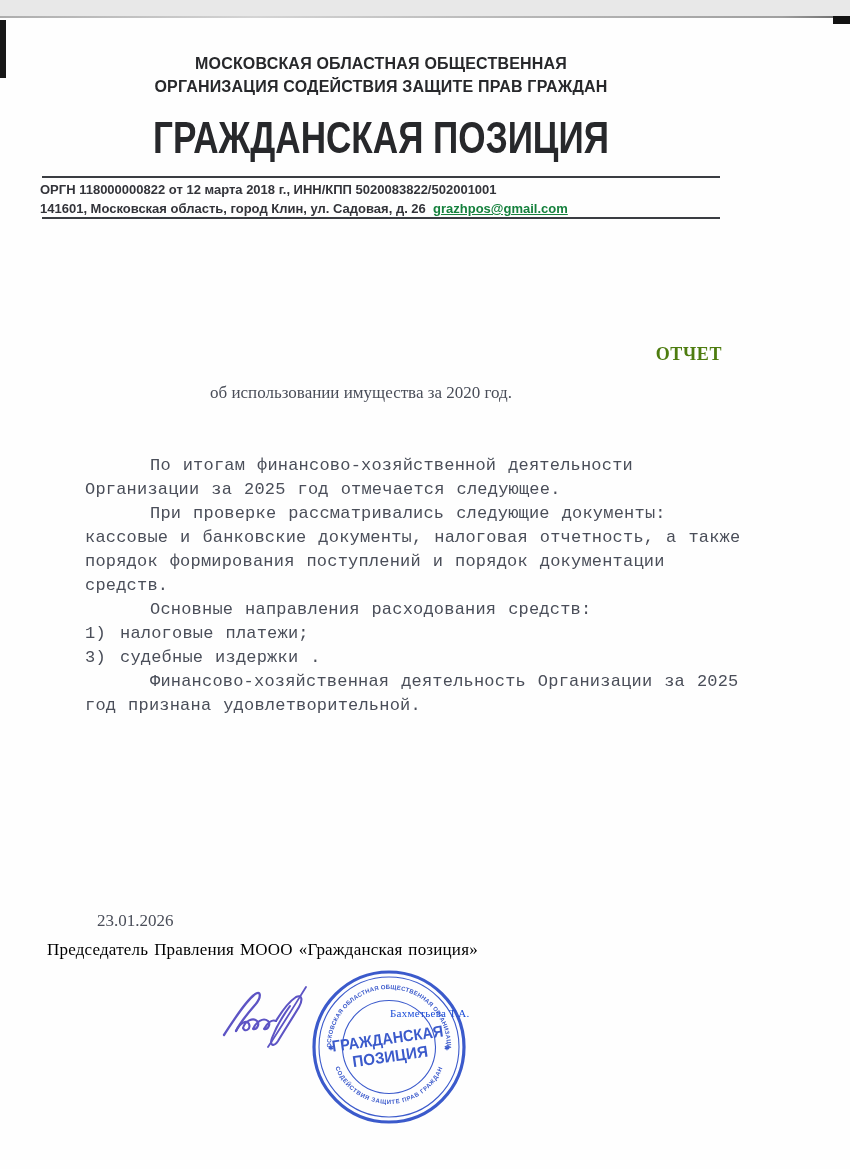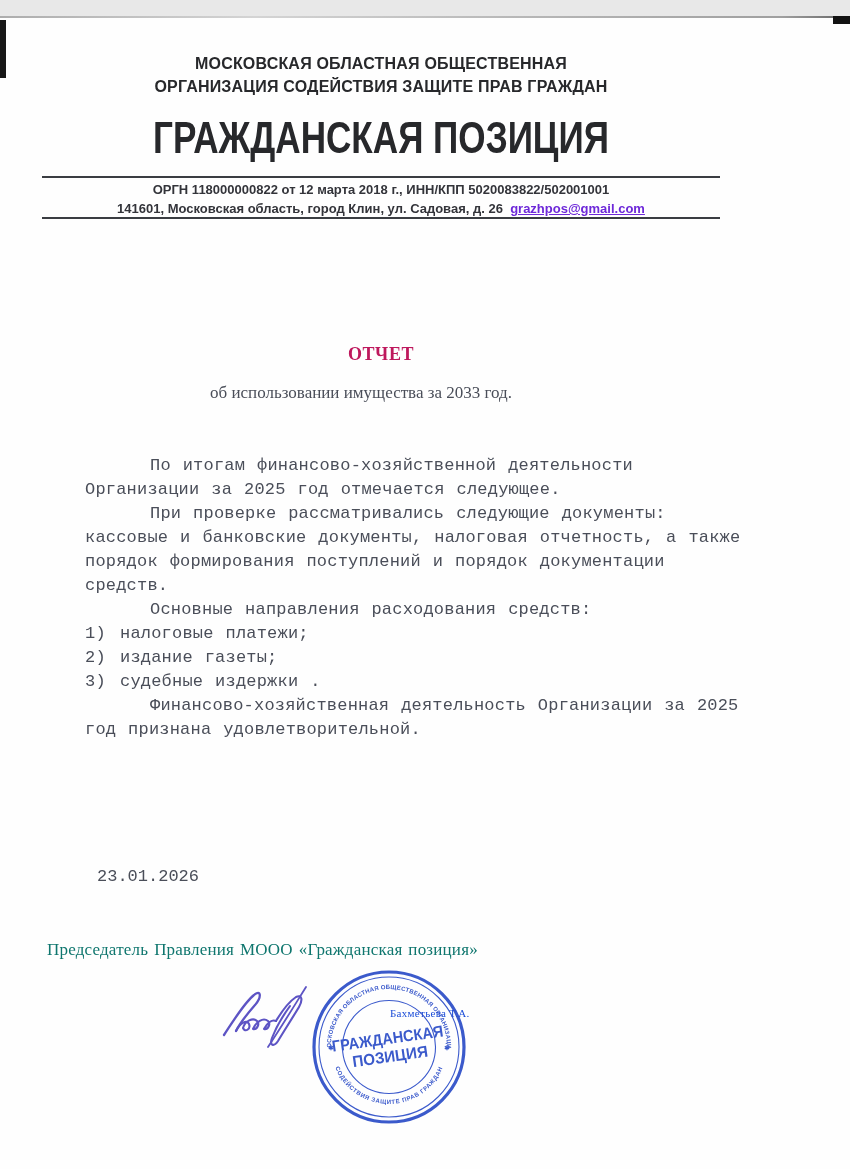--- a/index.html
+++ b/index.html
@@ -17,36 +17,36 @@
     background:linear-gradient(90deg,#c9c1b2 0%,#7c7870 4%,#8d897f 45%,#6f6b64 80%,#c7bfb0 88%,#d9d3c7 100%);opacity:.85;}
   
   .letterhead{position:absolute;top:36px;left:40px;width:682px;text-align:center;
     font-family:"Liberation Sans", sans-serif;color:#27282b;}
   .org-sub{font-size:16px;font-weight:bold;line-height:23px;letter-spacing:.2px;}
   .org-name{margin-top:14px;font-size:45px;font-weight:bold;white-space:nowrap;
     transform:scaleX(.78);transform-origin:center;letter-spacing:0;}
   .rule{position:absolute;left:42px;width:678px;height:2px;background:#3a3d42;}
   .rule-1{top:160px;}
   .rule-2{top:201px;}
-  .reg-block{position:absolute;top:164px;left:40px;width:682px;text-align:center;
+  .reg-block{position:absolute;top:164px;left:40px;width:682px;text-align:left;
     font-family:"Liberation Sans", sans-serif;font-size:13px;font-weight:bold;
     line-height:19px;color:#33343a;}
-  .email-link{color:#6d28d9;text-decoration:underline;}
+  .email-link{color:#15803d;text-decoration:underline;}
   
-  .report-title{position:absolute;top:328px;left:40px;width:682px;text-align:center;
-    font-size:18px;font-weight:bold;letter-spacing:.6px;color:#be185d;}
+  .report-title{position:absolute;top:328px;left:40px;width:682px;text-align:right;
+    font-size:18px;font-weight:bold;letter-spacing:.6px;color:#4d7c0f;}
   .report-subtitle{position:absolute;top:367px;left:20px;width:682px;text-align:center;
     font-size:17px;color:#4a4e59;}
   .body-text{position:absolute;top:438px;left:85px;width:662px;
     font-size:17px;line-height:24px;color:#4a4e59;letter-spacing:.2px;word-spacing:1.5px;font-family:Liberation Mono, monospace;}
   .para{text-indent:65px;margin:0;}
   .list-row{margin:0;}
   .list-marker{display:inline-block;width:35px;}
-  .doc-date{position:absolute;top:851px;left:97px;font-size:17px;color:#4a4e59;font-family:Liberation Mono, monospace;}
-  .signer-title{position:absolute;top:924px;left:47px;font-size:17px;color:#0f766e;
+  .doc-date{position:absolute;top:895px;left:97px;font-size:17px;color:#4a4e59;}
+  .signer-title{position:absolute;top:924px;left:47px;font-size:17px;color:#000000;
     letter-spacing:.2px;word-spacing:1.5px;}
   .signer-name{position:absolute;top:991px;left:390px;font-size:11px;color:#1d4ed8;
     letter-spacing:.3px;}
   
   .signature-svg{position:absolute;top:957px;left:220px;width:112px;height:86px;}
   .stamp-svg{position:absolute;top:949px;left:307px;width:164px;height:164px;opacity:.93;}
   .stamp-text{font-family:"Liberation Sans", sans-serif;font-weight:bold;}
 </style>
 </head>
 <body>
@@ -67,28 +67,27 @@
   <div class="rule rule-1"></div>
   <div class="reg-block">
     <div>ОРГН 118000000822 от 12 марта 2018 г., ИНН/КПП 5020083822/502001001</div>
     <div>
       <span>141601, Московская область, город Клин, ул. Садовая, д. 26</span>&nbsp;&nbsp;<span class="email-link">grazhpos@gmail.com</span>
     </div>
   </div>
   <div class="rule rule-2"></div>
 
   <div class="report-title">ОТЧЕТ</div>
-  <div class="report-subtitle">об использовании имущества за 2033 год.</div>
+  <div class="report-subtitle">об использовании имущества за 2020 год.</div>
 
   <div class="body-text">
     <p class="para">По итогам финансово-хозяйственной деятельности Организации за 2025 год отмечается следующее.</p>
     <p class="para">При проверке рассматривались следующие документы: кассовые и банковские документы, налоговая отчетность, а также порядок формирования поступлений и порядок документации средств.</p>
     <p class="para">Основные направления расходования средств:</p>
     <div class="list-row"><span class="list-marker">1)</span><span>налоговые платежи;</span></div>
-    <div class="list-row"><span class="list-marker">2)</span><span>издание газеты;</span></div>
     <div class="list-row"><span class="list-marker">3)</span><span>судебные издержки .</span></div>
     <p class="para">Финансово-хозяйственная деятельность Организации за 2025 год признана удовлетворительной.</p>
   </div>
 
   <div class="doc-date">23.01.2026</div>
   <div class="signer-title">Председатель Правления МООО «Гражданская позиция»</div>
   <div class="signer-name">Бахметьева Т.А.</div>
 
   <svg class="signature-svg" viewBox="0 0 112 86">
     <g fill="none" stroke="#5d54c4" stroke-linecap="round" stroke-linejoin="round">

